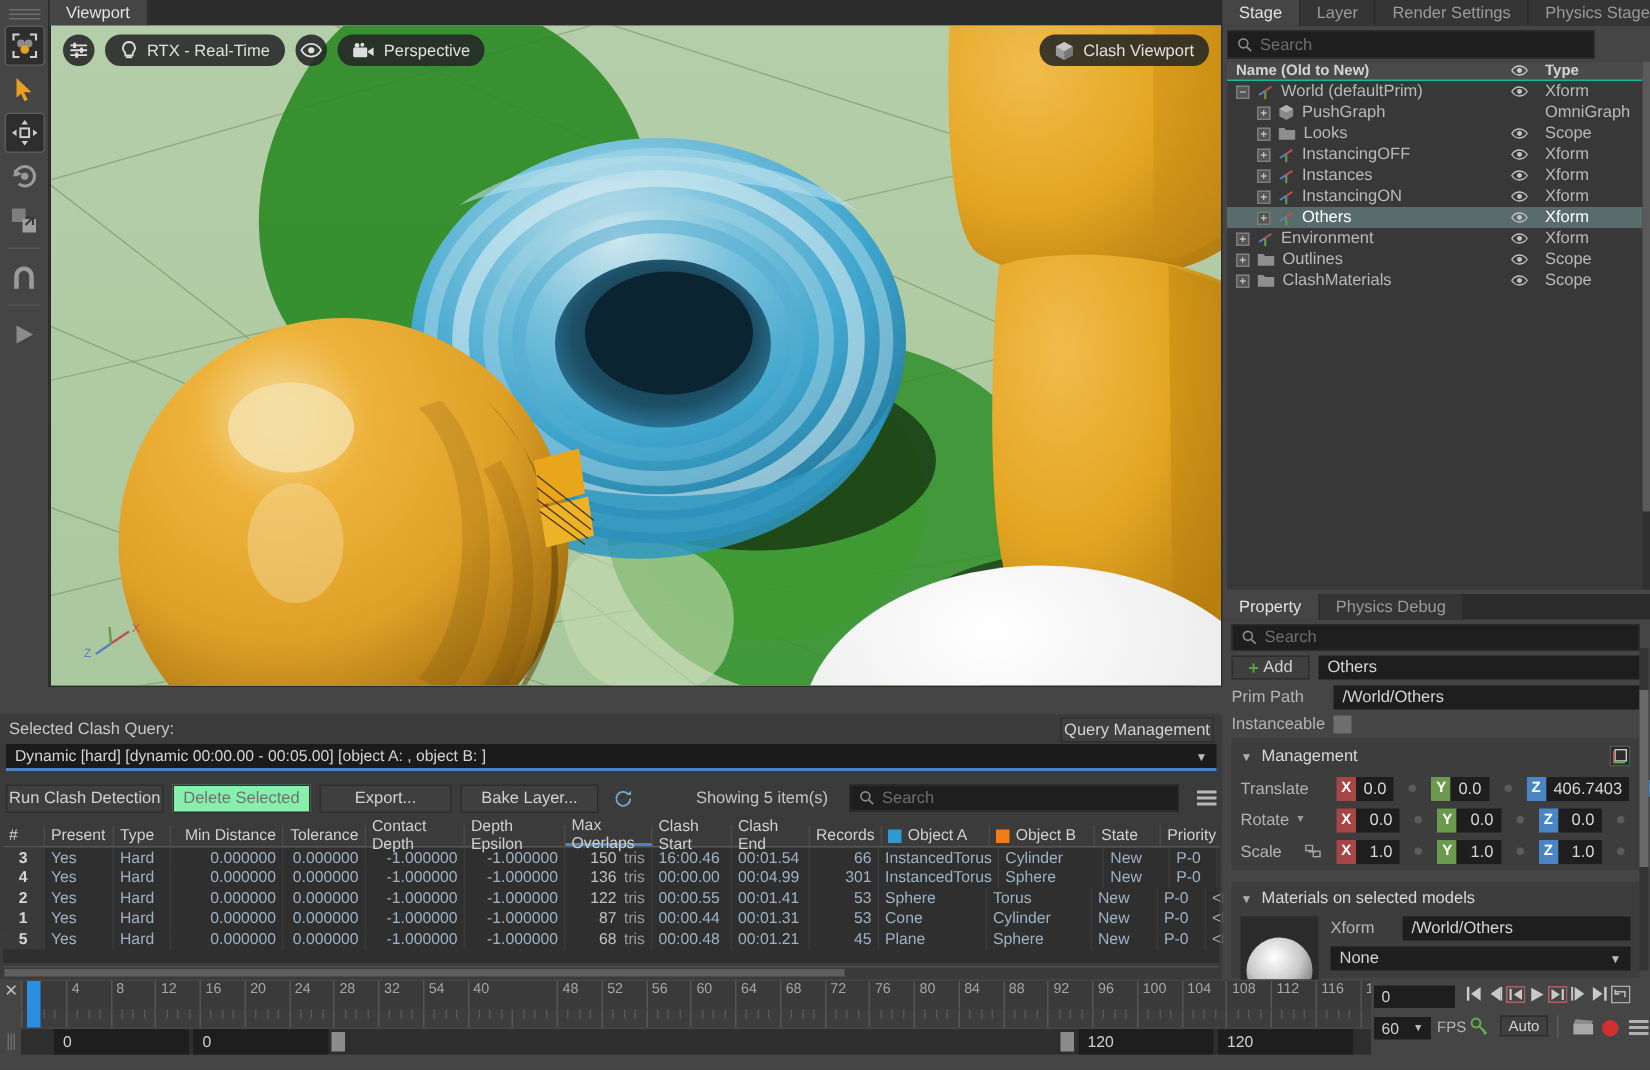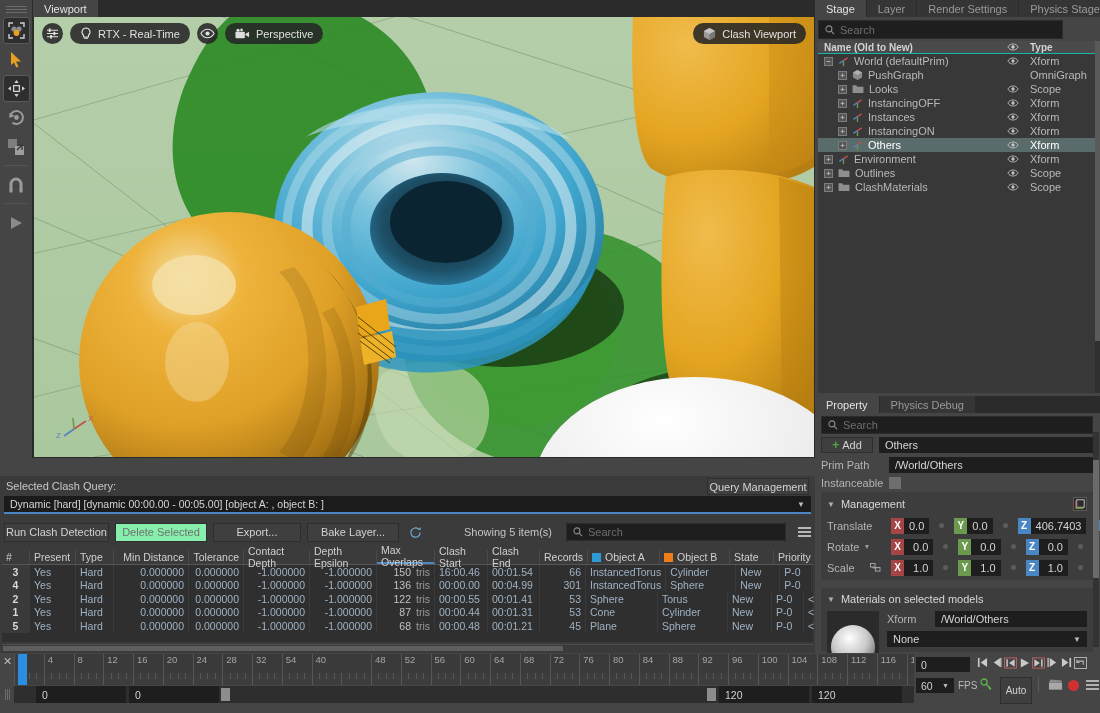--- a/index.html
+++ b/index.html
@@ -795,21 +795,21 @@
         <span>60</span>
         <span style="font-size:7px;color:#bbb;">▼</span>
       </div>
       <div style="position:absolute;left:42px;top:26px;font-size:10px;color:#b8b8b8;">FPS</div>
       <div style="position:absolute;left:64px;top:24px;">
         <svg width="13" height="14" viewBox="0 0 13 14">
           <circle cx="4" cy="4" r="3" fill="none" stroke="#5fb24a" stroke-width="1.3"></circle>
           <path d="M6 6l5 5M8 9l2 0M9 11l1.6 0" stroke="#5fb24a" stroke-width="1.3"></path>
         </svg>
       </div>
-      <div class="btn" style="position:absolute;left:84px;top:23px;width:32px;height:27px;font-size:10px;">Auto</div>
+      <div class="btn" style="position:absolute;left:84px;top:23px;width:32px;height:14px;font-size:10px;">Auto</div>
       <div style="position:absolute;left:122px;top:23px;width:1px;height:15px;background:#5c5c5c;"></div>
       <div style="position:absolute;left:132px;top:24px;">
         <svg width="15" height="13" viewBox="0 0 16 13">
           <rect x="1" y="4.5" width="14" height="7.5" fill="#a8a8a8"></rect>
           <path d="M1 4.5L2.5 1.2 15 2.3 14 4.5z" fill="#8c8c8c"></path>
         </svg>
       </div>
       <div style="position:absolute;left:152px;top:26px;width:11px;height:11px;border-radius:50%;background:#d03030;"></div>
       <div style="position:absolute;left:170px;top:26px;width:13px;display:flex;flex-direction:column;gap:2px;">
         <i style="height:2px;background:#b0b0b0;display:block"></i>

